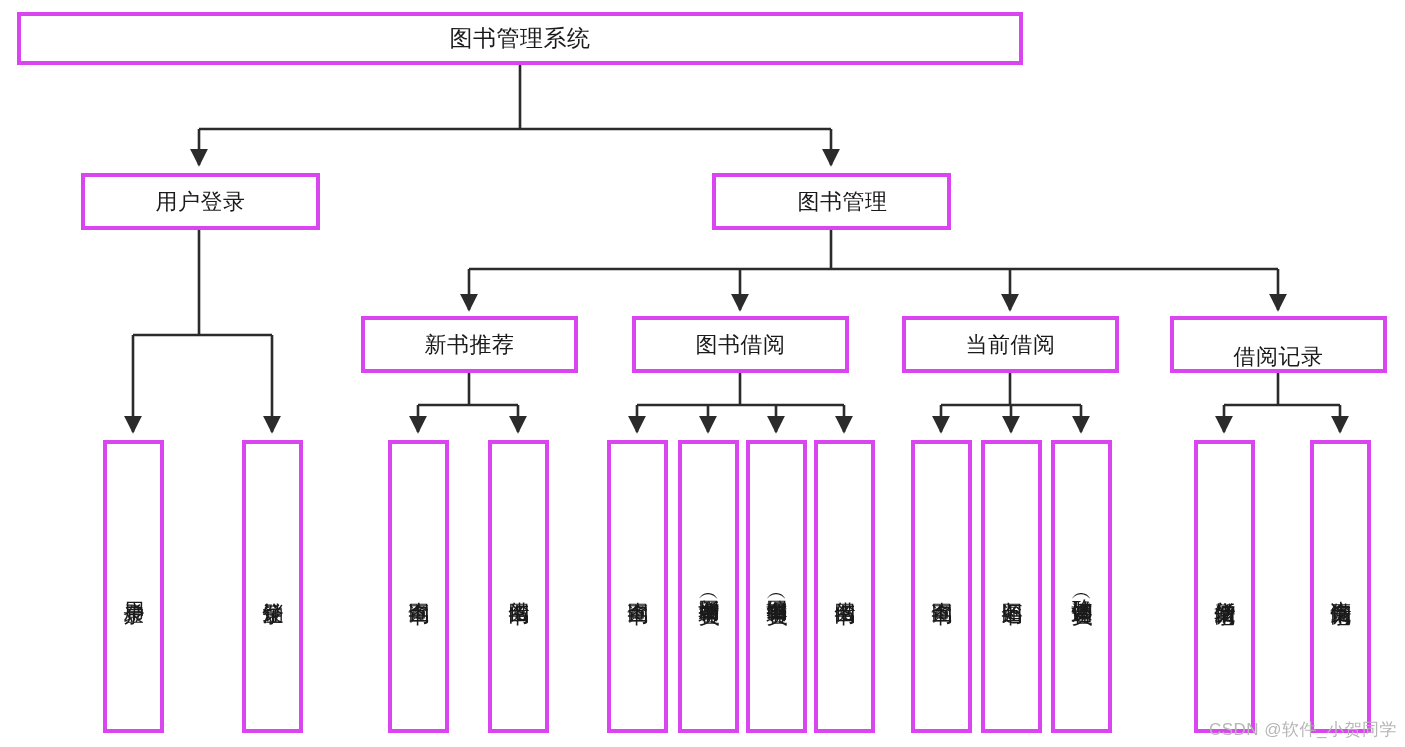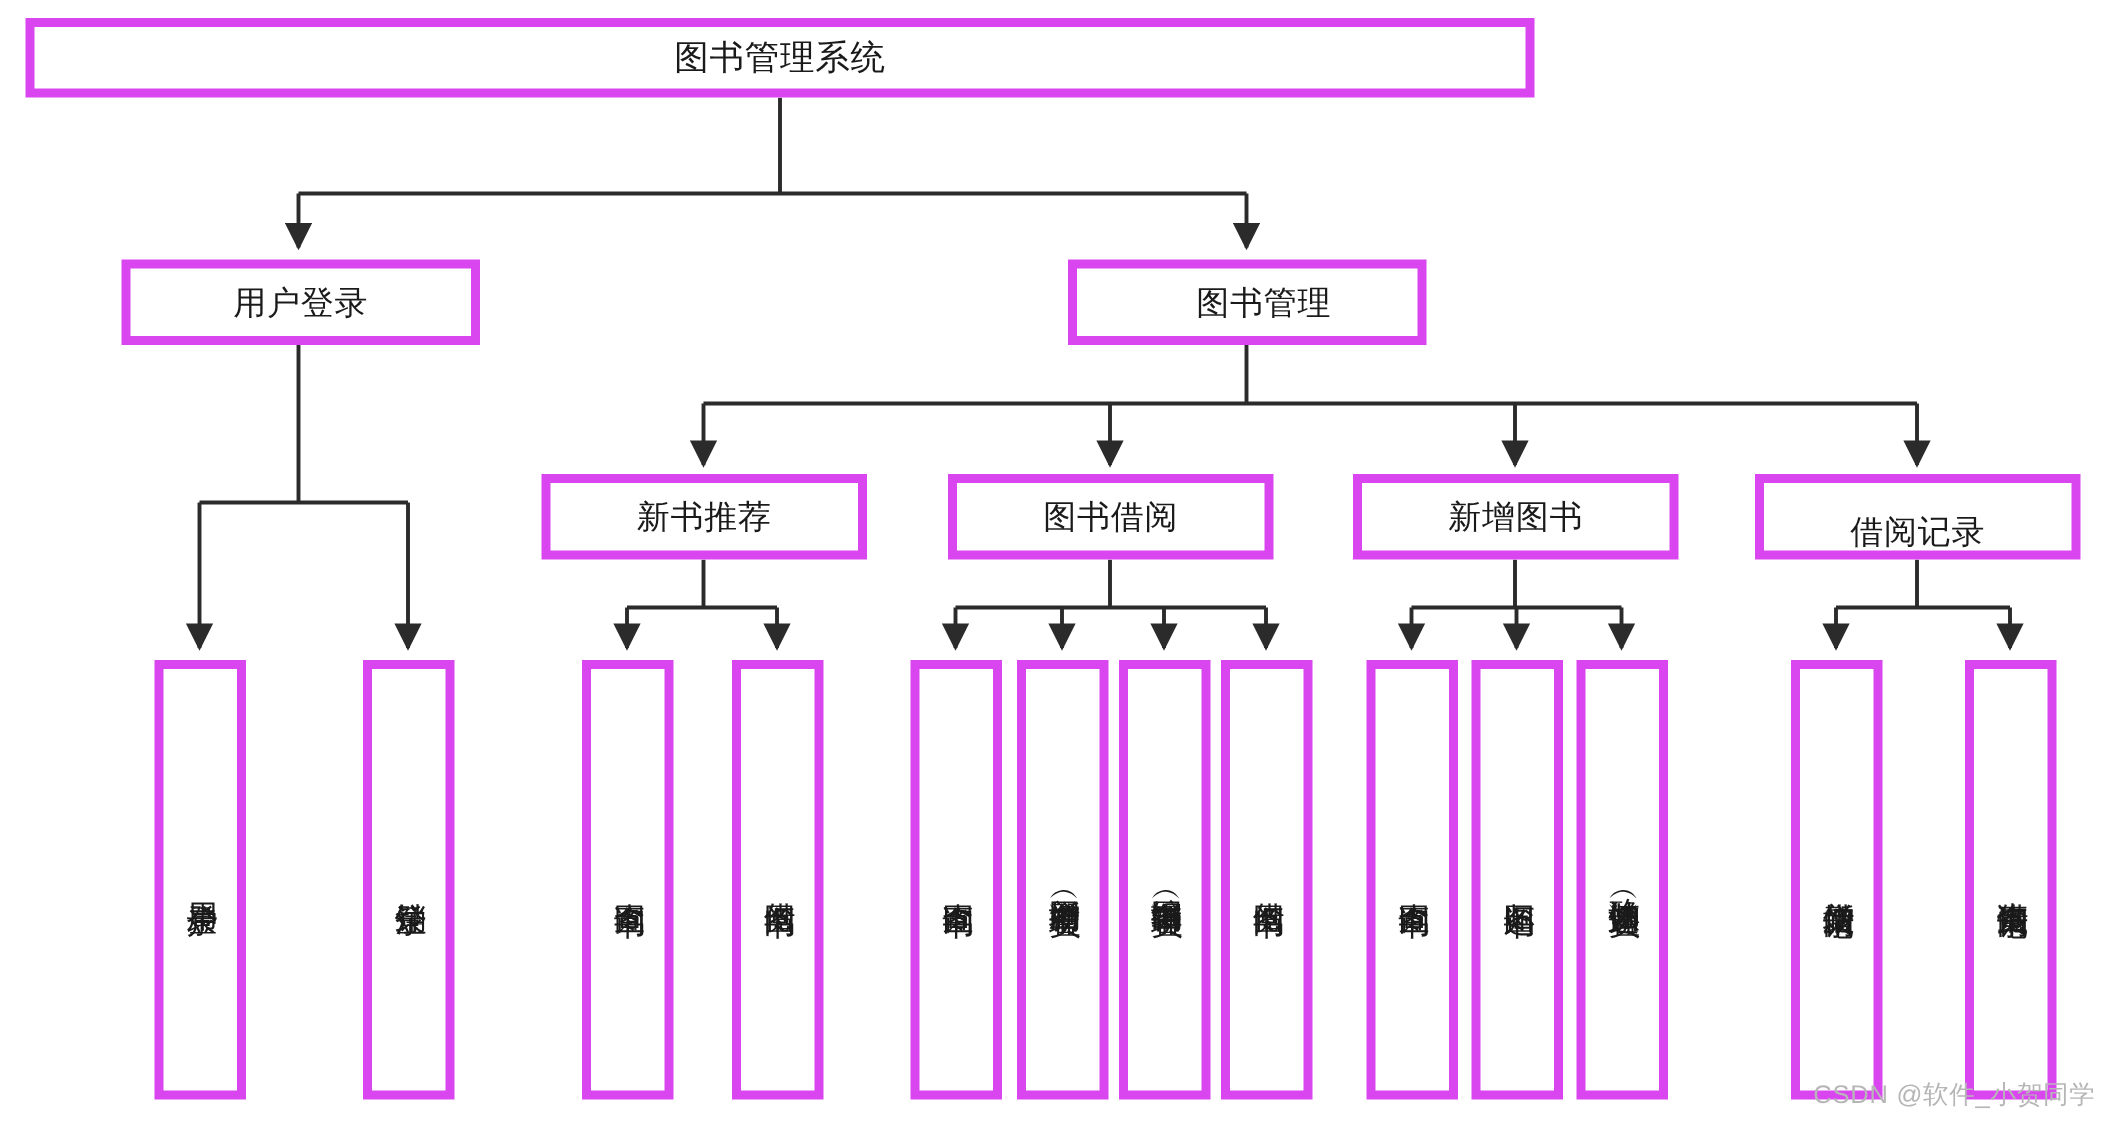--- a/index.html
+++ b/index.html
@@ -21,21 +21,21 @@
     position: absolute;
     left: 0;
     top: 0;
     width: 1405px;
     height: 747px;
   }
   .node-box {
     position: absolute;
     box-sizing: border-box;
     background: #ffffff;
-    border: 6px solid #d946ef;
+    border: 4px solid #d946ef;
     display: flex;
     align-items: center;
     justify-content: center;
     overflow: hidden;
   }
   .node-label-h {
     font-size: 22px;
     color: #1a1a1a;
     line-height: 1.15;
     white-space: nowrap;
@@ -131,21 +131,21 @@
     <span class="node-label-h">图书管理</span>
   </div>
 
   <div class="node-box" style="left:632px; top:316px; width:217px; height:57px;">
     <span class="node-label-h">图书借阅</span>
   </div>
   <div class="node-box" style="left:361px; top:316px; width:217px; height:57px;">
     <span class="node-label-h">新书推荐</span>
   </div>
   <div class="node-box" style="left:902px; top:316px; width:217px; height:57px;">
-    <span class="node-label-h">新增图书</span>
+    <span class="node-label-h">当前借阅</span>
   </div>
   <div class="node-box" style="left:1170px; top:316px; width:217px; height:57px;align-items:flex-end;">
     <span class="node-label-h">借阅记录</span>
   </div>
 
   <div class="node-box" style="left:103px; top:440px; width:61px; height:293px;">
     <span class="node-label-v">用户登录</span>
   </div>
   <div class="node-box" style="left:242px; top:440px; width:61px; height:293px;">
     <span class="node-label-v">注销登录</span>

